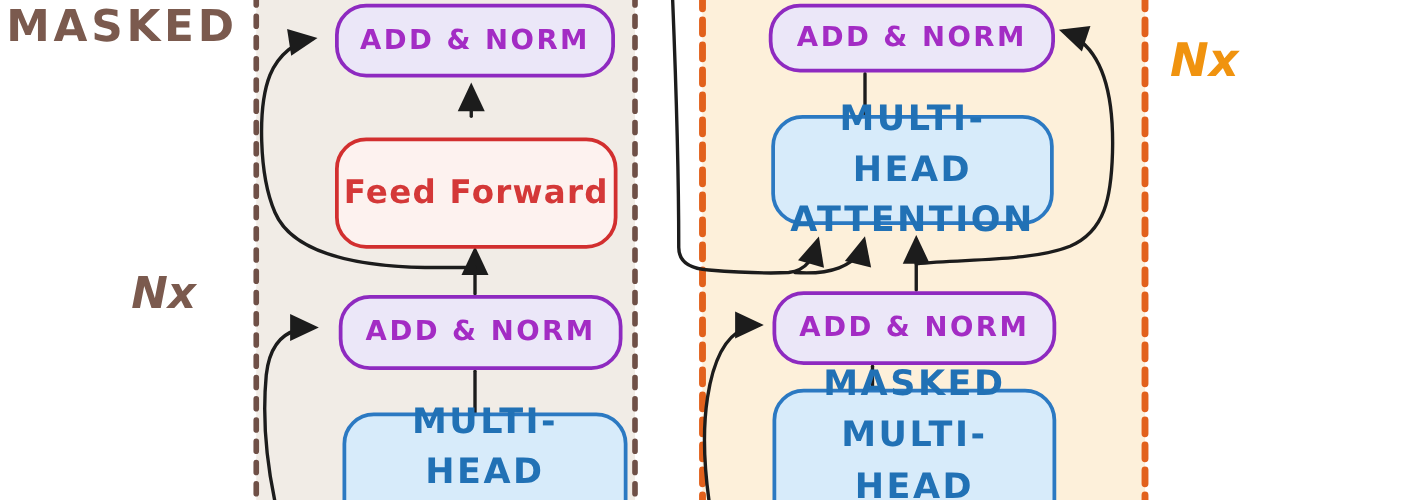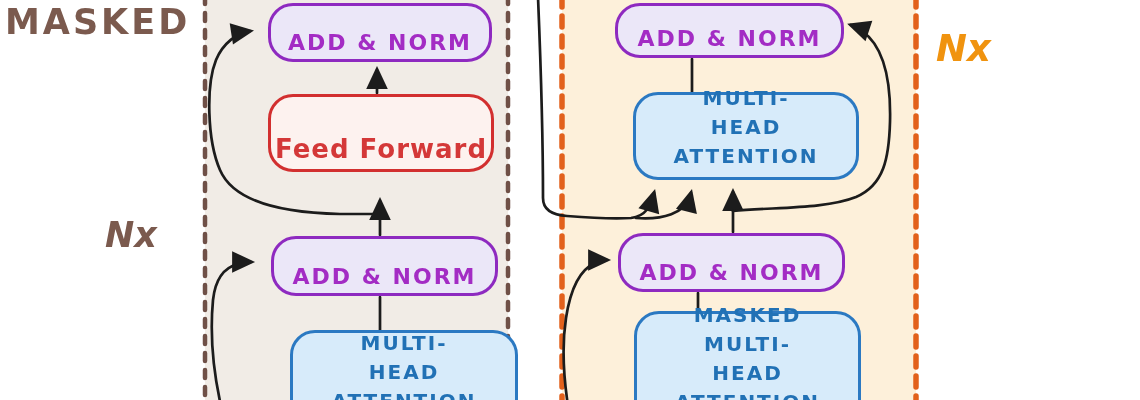--- a/index.html
+++ b/index.html
@@ -6,30 +6,30 @@
   #stage{
     position:relative;width:1140px;height:400px;overflow:hidden;background:#ffffff;
     font-family:"DejaVu Sans",sans-serif;
   }
   .panel{position:absolute;top:0;height:400px;}
   #encoder-panel{left:205px;width:303px;background:var(--encoder-panel-bg,#f1ece6);}
   #decoder-panel{left:562px;width:354px;background:var(--decoder-panel-bg,#fdf0da);}
   #wires{position:absolute;left:0;top:0;z-index:2;}
   .wire{fill:none;stroke:var(--arrow-color,#1c1c1c);stroke-width:2.7;stroke-linecap:round;}
   .box{
-    position:absolute;z-index:3;display:flex;align-items:flex-end;justify-content:center;
+    position:absolute;z-index:3;display:flex;align-items:center;justify-content:center;
     text-align:center;border-radius:25px;box-sizing:border-box;
     font-weight:bold;letter-spacing:2px;line-height:1.45;
   }
   .box.purple{border:3.5px solid var(--add-norm-border,#8e2ac0);background:var(--add-norm-fill,#ebe7f8);
     color:var(--add-norm-text,#a32cc4);font-size:22px;}
   .box.red{border:3.5px solid var(--feed-forward-border,#d22f2f);background:var(--feed-forward-fill,#fdf2ef);
     color:var(--feed-forward-text,#d43838);font-size:26px;font-weight:bold;letter-spacing:1px;}
   .box.blue{border:3.5px solid var(--attention-border,#2b79c2);background:var(--attention-fill,#d7ebfa);
-    color:var(--attention-text,#2171b5);font-size:20px;padding:6px 38px;margin-left:16px;}
+    color:var(--attention-text,#2171b5);font-size:28px;padding:6px 38px;}
   .side-label{position:absolute;z-index:4;font-weight:bold;}
   #encoder-title{left:5px;top:2px;font-size:35px;letter-spacing:3px;color:var(--encoder-accent,#7b5a4e);}
   #nx-left{left:105px;top:215px;font-size:35px;font-style:italic;color:var(--encoder-accent,#7b5a4e);}
   #nx-right{left:936px;top:27px;font-size:37px;font-style:italic;color:var(--nx-right-color,#f0930f);}
 </style>
 </head>
 <body>
 
 <div id="stage">
 
@@ -64,21 +64,21 @@
     <path class="wire" d="M 568 406 C 563 373 562 344 566 318 C 570 292 579 270 595 263 C 600 261 604 260 607 260" marker-end="url(#ah)"></path>
   </svg>
 
   <div class="side-label" id="encoder-title">MASKED</div>
   <div class="side-label" id="nx-left">Nx</div>
   <div class="side-label" id="nx-right">Nx</div>
 
   <div class="box purple" style="left:268px;top:3px;width:224px;height:59px">
     <span>ADD &amp; NORM</span>
   </div>
-  <div class="box red" style="left:268px;top:94px;width:226px;height:78px">
+  <div class="box red" style="left:268px;top:110px;width:226px;height:89px">
     <span>Feed Forward</span>
   </div>
   <div class="box purple" style="left:271px;top:236px;width:227px;height:60px">
     <span>ADD &amp; NORM</span>
   </div>
   <div class="box blue" style="left:274px;top:330px;width:228px;height:95px">
     <span>MULTI-HEAD ATTENTION</span>
   </div>
 
   <div class="box purple" style="left:615px;top:3px;width:229px;height:55px">

